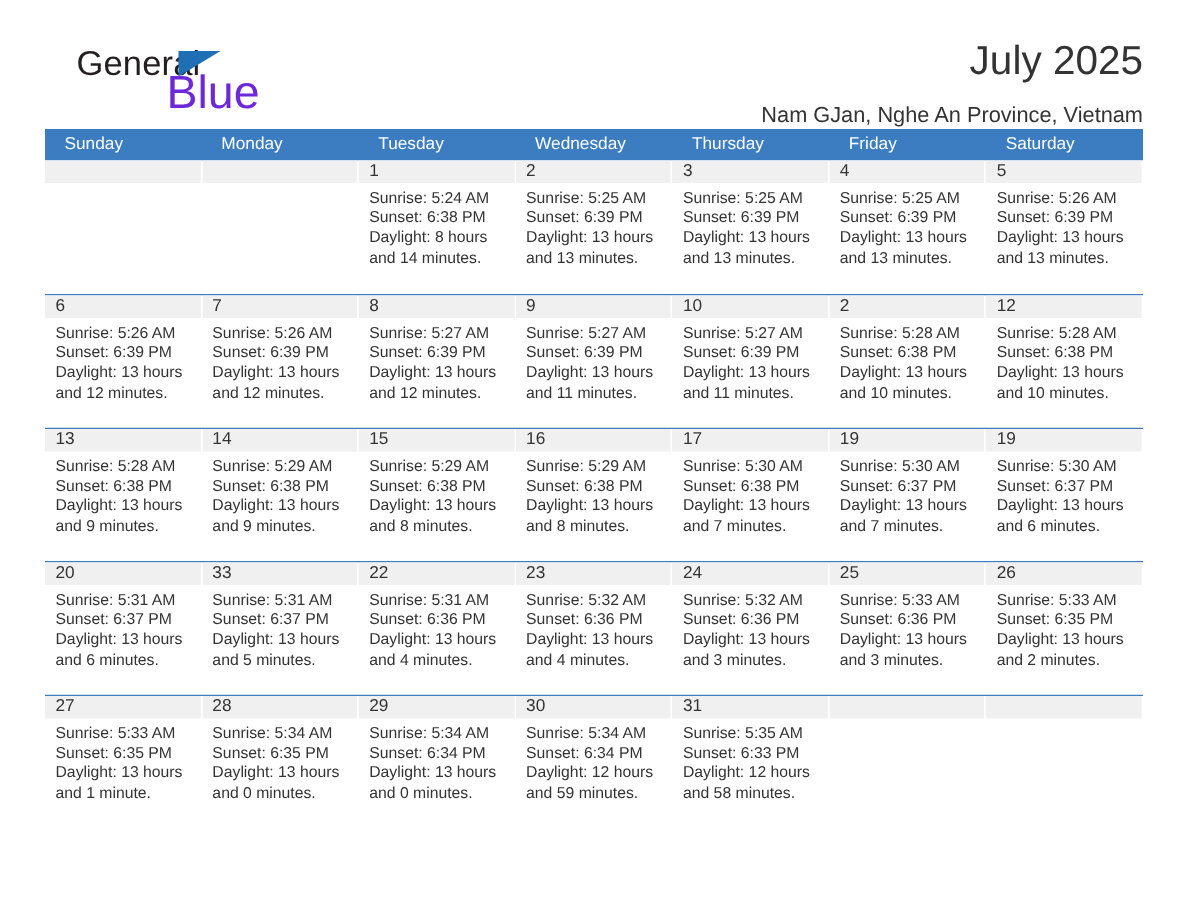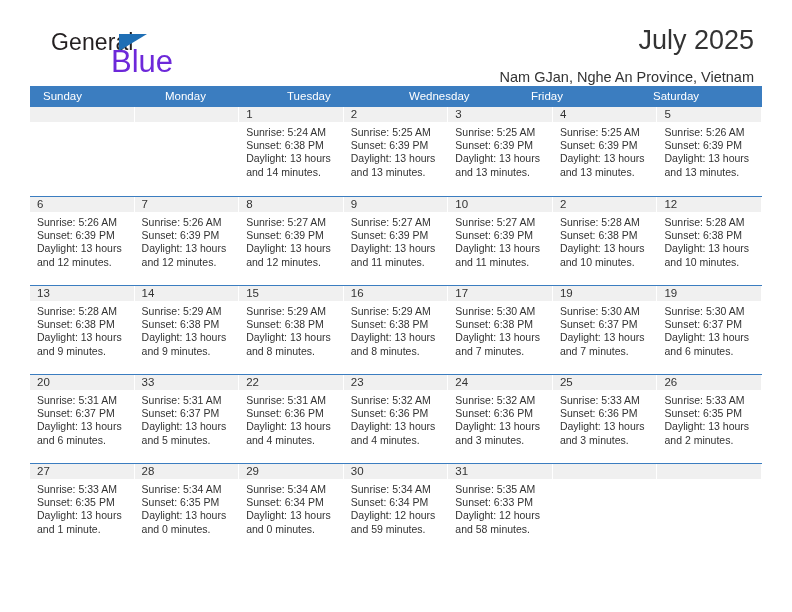--- a/index.html
+++ b/index.html
@@ -55,21 +55,21 @@
   .brand-blue {
     position: absolute;
     left: 60px;
     top: 20px;
     font-size: 31px;
     color: #6d28d9;
     line-height: 24px;
   }
   .title-block {
     position: absolute;
-    right: 8px;
+    right: 0;
     top: 24px;
     text-align: right;
   }
   .cal-title {
     font-size: 27px;
     color: #333333;
     line-height: 32px;
     white-space: nowrap;
   }
   .cal-subtitle {
@@ -161,20 +161,21 @@
       <div class="cal-subtitle">Nam GJan, Nghe An Province, Vietnam</div>
     </div>
   </div>
 
   <div class="calendar">
     <div class="weekdays">
       <div class="weekday">Sunday</div>
       <div class="weekday">Monday</div>
       <div class="weekday">Tuesday</div>
       <div class="weekday">Wednesday</div>
+      <div class="weekday">Thursday</div>
       <div class="weekday">Friday</div>
       <div class="weekday">Saturday</div>
     </div>
     <div id="weeks-container">
         <div class="week">
           <div class="day empty">
             <div class="day-num-band">
               <span class="day-num"></span>
             </div>
           </div>
@@ -183,21 +184,21 @@
               <span class="day-num"></span>
             </div>
           </div>
           <div class="day">
             <div class="day-num-band">
               <span class="day-num">1</span>
             </div>
             <div class="day-info">
               <div>Sunrise: 5:24 AM</div>
               <div>Sunset: 6:38 PM</div>
-              <div class="dl">Daylight: 13 hours and 14 minutes.</div>
+              <div class="dl">Daylight: 8 hours and 14 minutes.</div>
             </div>
           </div>
           <div class="day">
             <div class="day-num-band">
               <span class="day-num">2</span>
             </div>
             <div class="day-info">
               <div>Sunrise: 5:25 AM</div>
               <div>Sunset: 6:39 PM</div>
               <div class="dl">Daylight: 13 hours and 13 minutes.</div>

